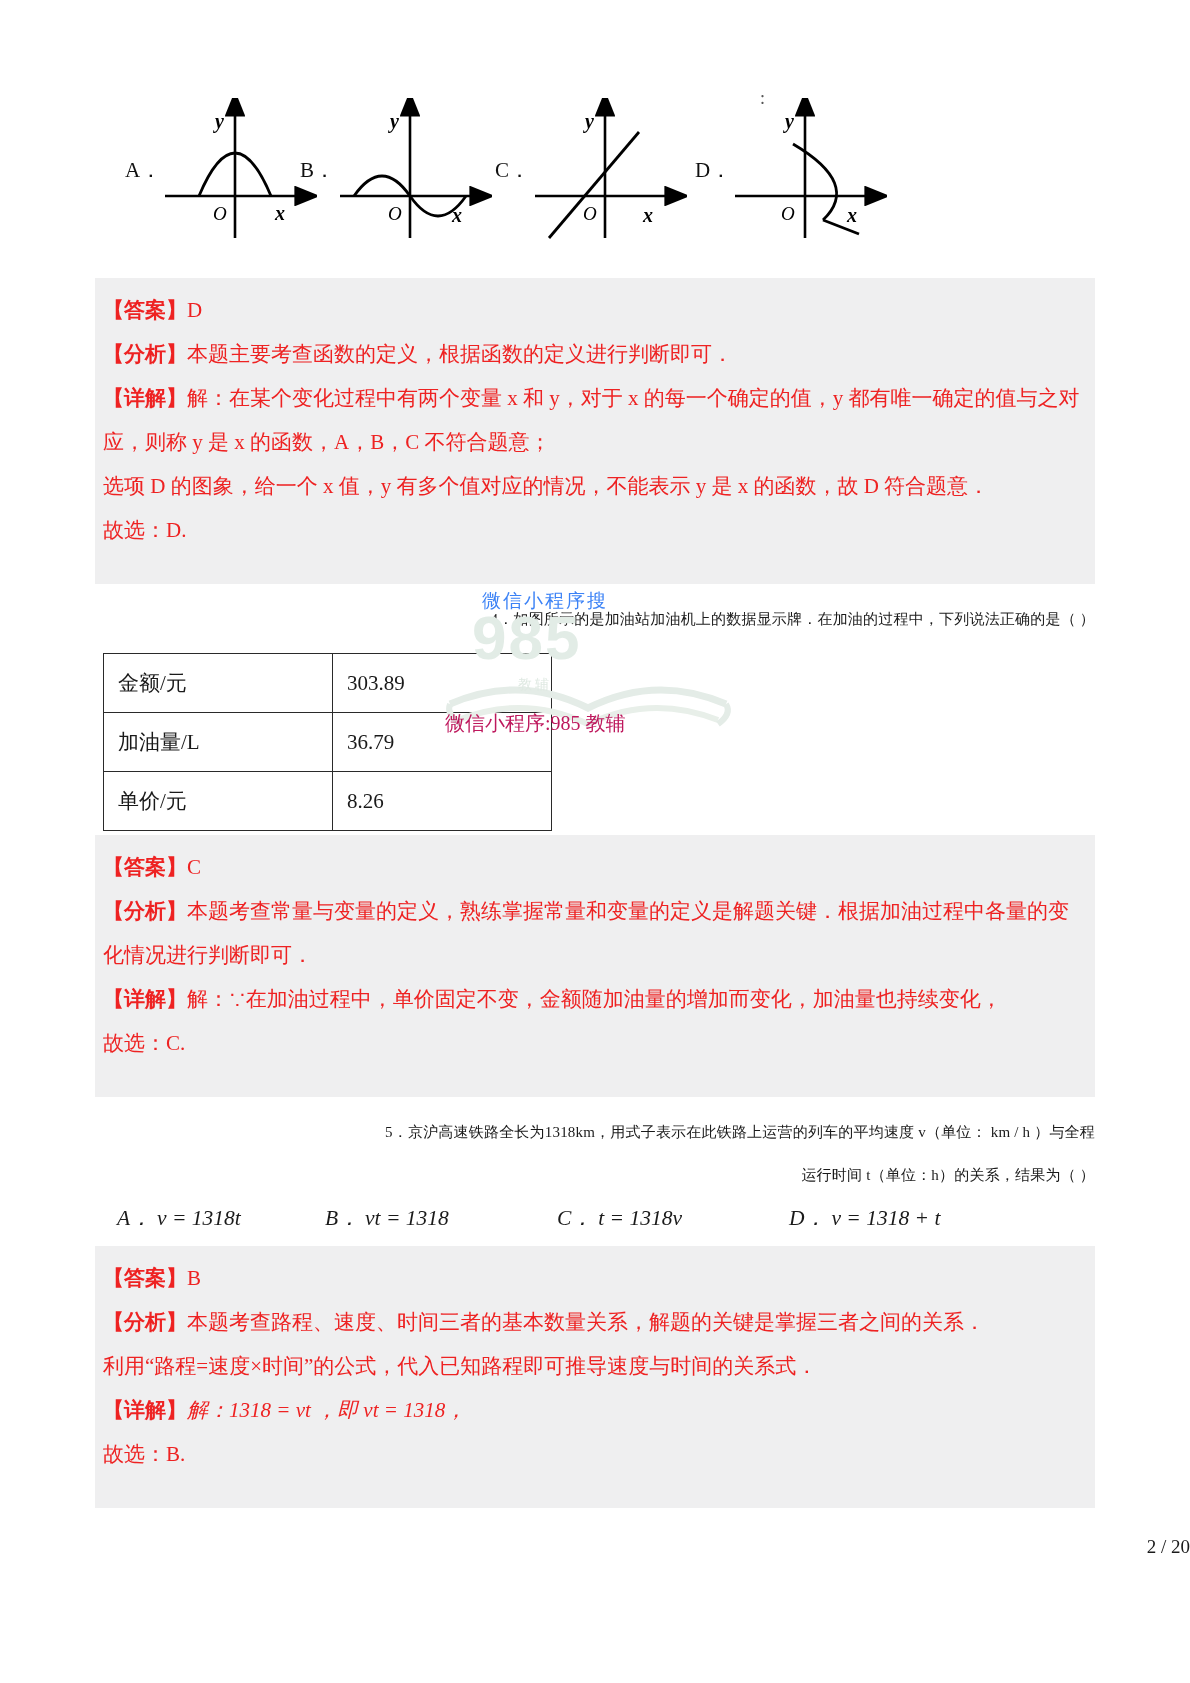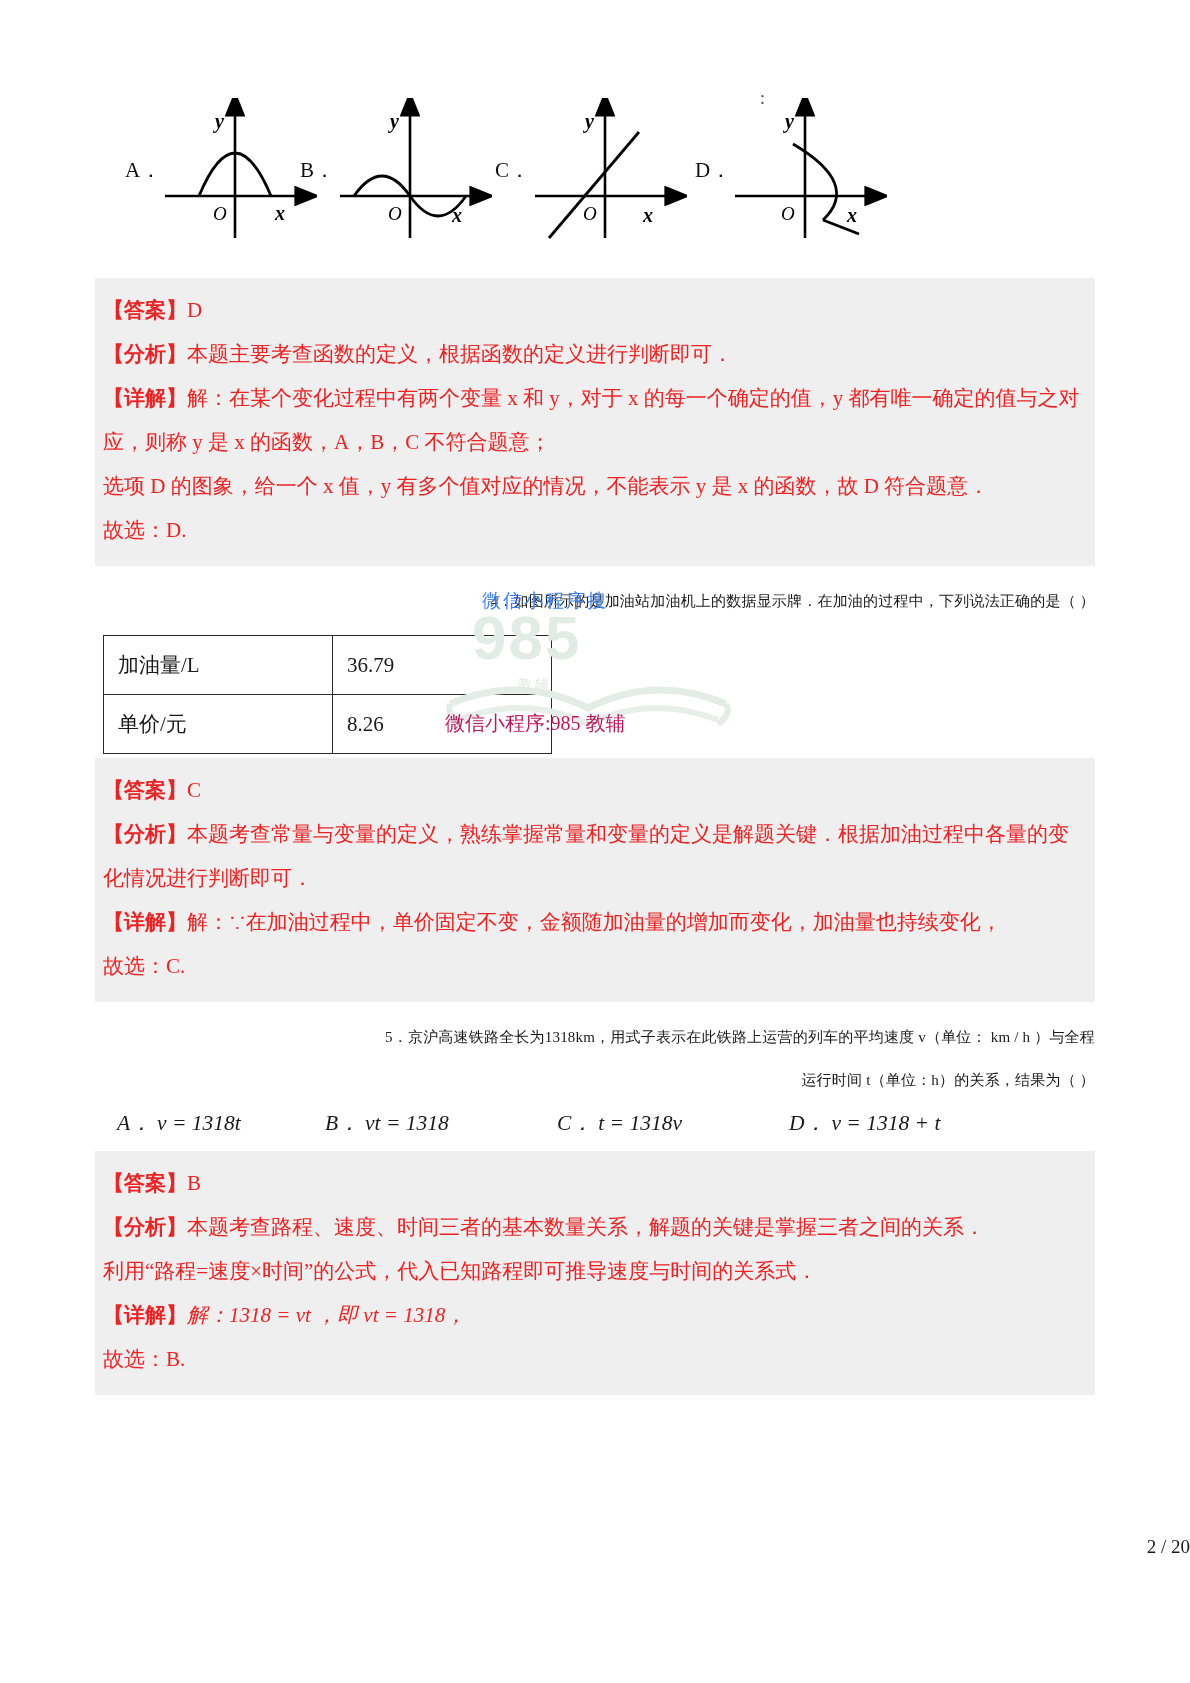--- a/index.html
+++ b/index.html
@@ -43,21 +43,21 @@
     color: #1a1a1a;
     white-space: nowrap;
     padding-left: 22px;
   }
   .opts-line .opt { display: inline-block; }
   .mi { font-style: italic; font-family: "Liberation Serif", serif; }
 
   
   .exp-block {
     background: #efeff0;
-    padding: 10px 0 14px 0;
+    padding: 10px 0 32px 0;
     margin: 6px 0 0 0;
   }
   .exp-line {
     color: #ee2222;
     font-size: 21px;
     line-height: 44px;
     padding-left: 8px;
     white-space: nowrap;
   }
   .tag { color: #ee2222; font-weight: bold; }
@@ -252,20 +252,24 @@
       <div class="exp-line">选项 D 的图象，给一个 x 值，y 有多个值对应的情况，不能表示 y 是 x 的函数，故 D 符合题意．</div>
       <div class="exp-line">故选：D.</div>
     </div>
 
     <div class="q-line" style="margin-top:14px;">
       <span>4．</span><span>如图所示的是加油站加油机上的数据显示牌．在加油的过程中，下列说法正确的是（    ）</span>
     </div>
 
     <table class="data-table">
       <tbody>
+          <tr>
+        <td class="col-label">金额/元</td>
+        <td class="col-value">303.89</td>
+      </tr>
       <tr>
         <td class="col-label">加油量/L</td>
         <td class="col-value">36.79</td>
       </tr>
       <tr>
         <td class="col-label">单价/元</td>
         <td class="col-value">8.26</td>
       </tr>
     </tbody>
       </table>

